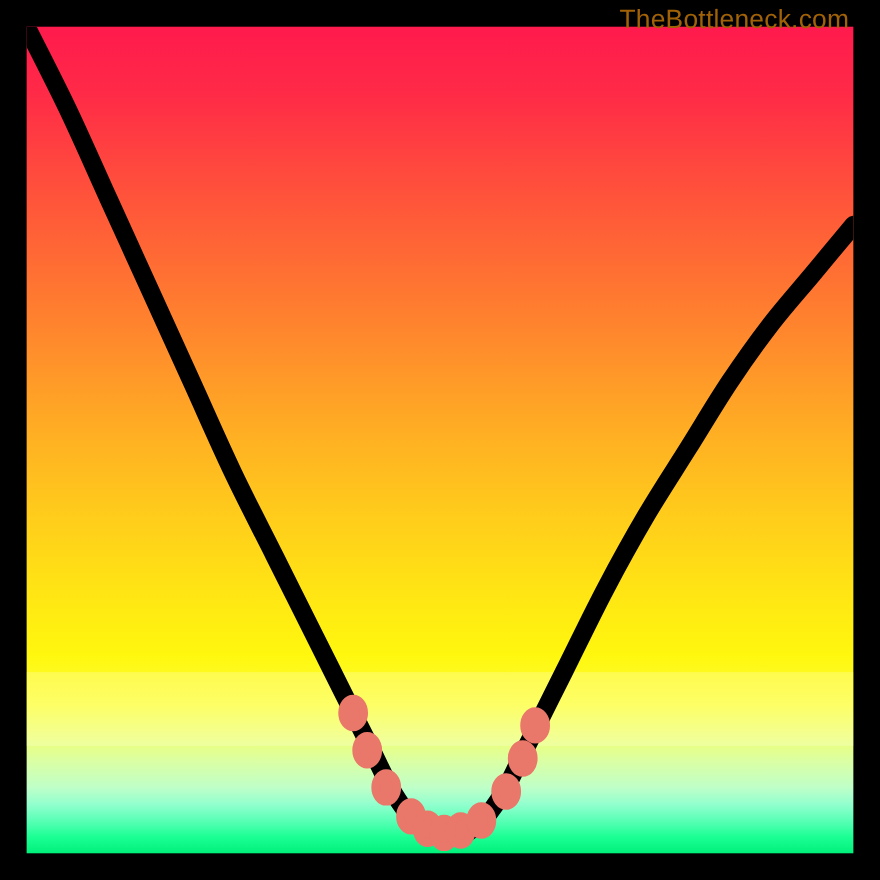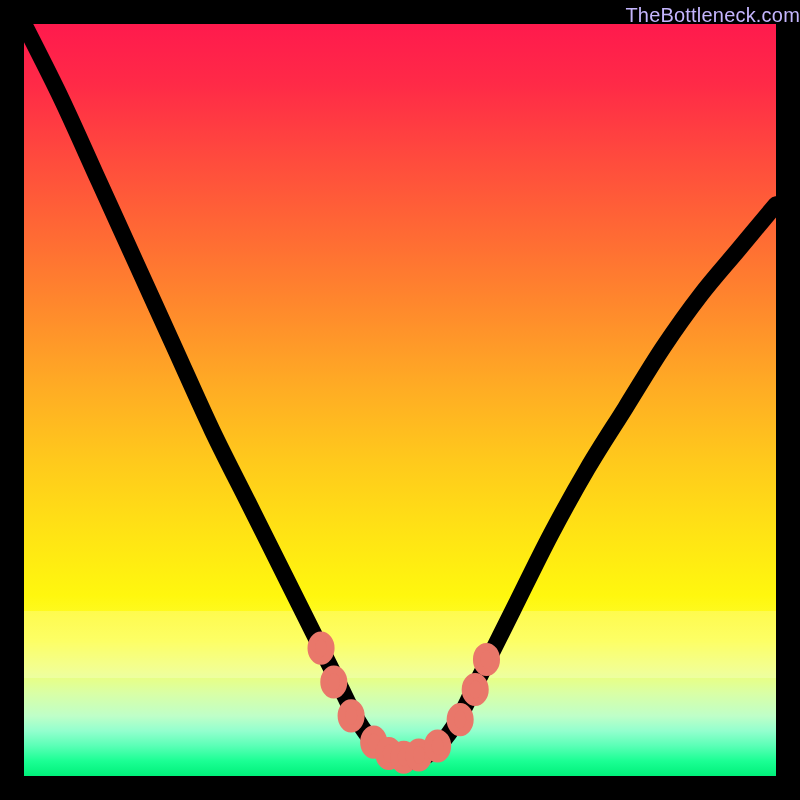--- a/index.html
+++ b/index.html
@@ -68,23 +68,23 @@
     stroke-width: 2.2;
     stroke-linecap: round;
   }
   .marker {
     fill: #e9776a;
     stroke: #e9776a;
   }
   .watermark {
     position: absolute;
     top: 4px;
-    right: 0;
-    color: #c4b5fd;
-    font-size: 20px;
+    right: 28px;
+    color: #a16207;
+    font-size: 24px;
     font-weight: 500;
     letter-spacing: 0.2px;
   }
 </style>
 </head>
 <body>
 
 <div class="frame">
 
   <div class="plot-area">

